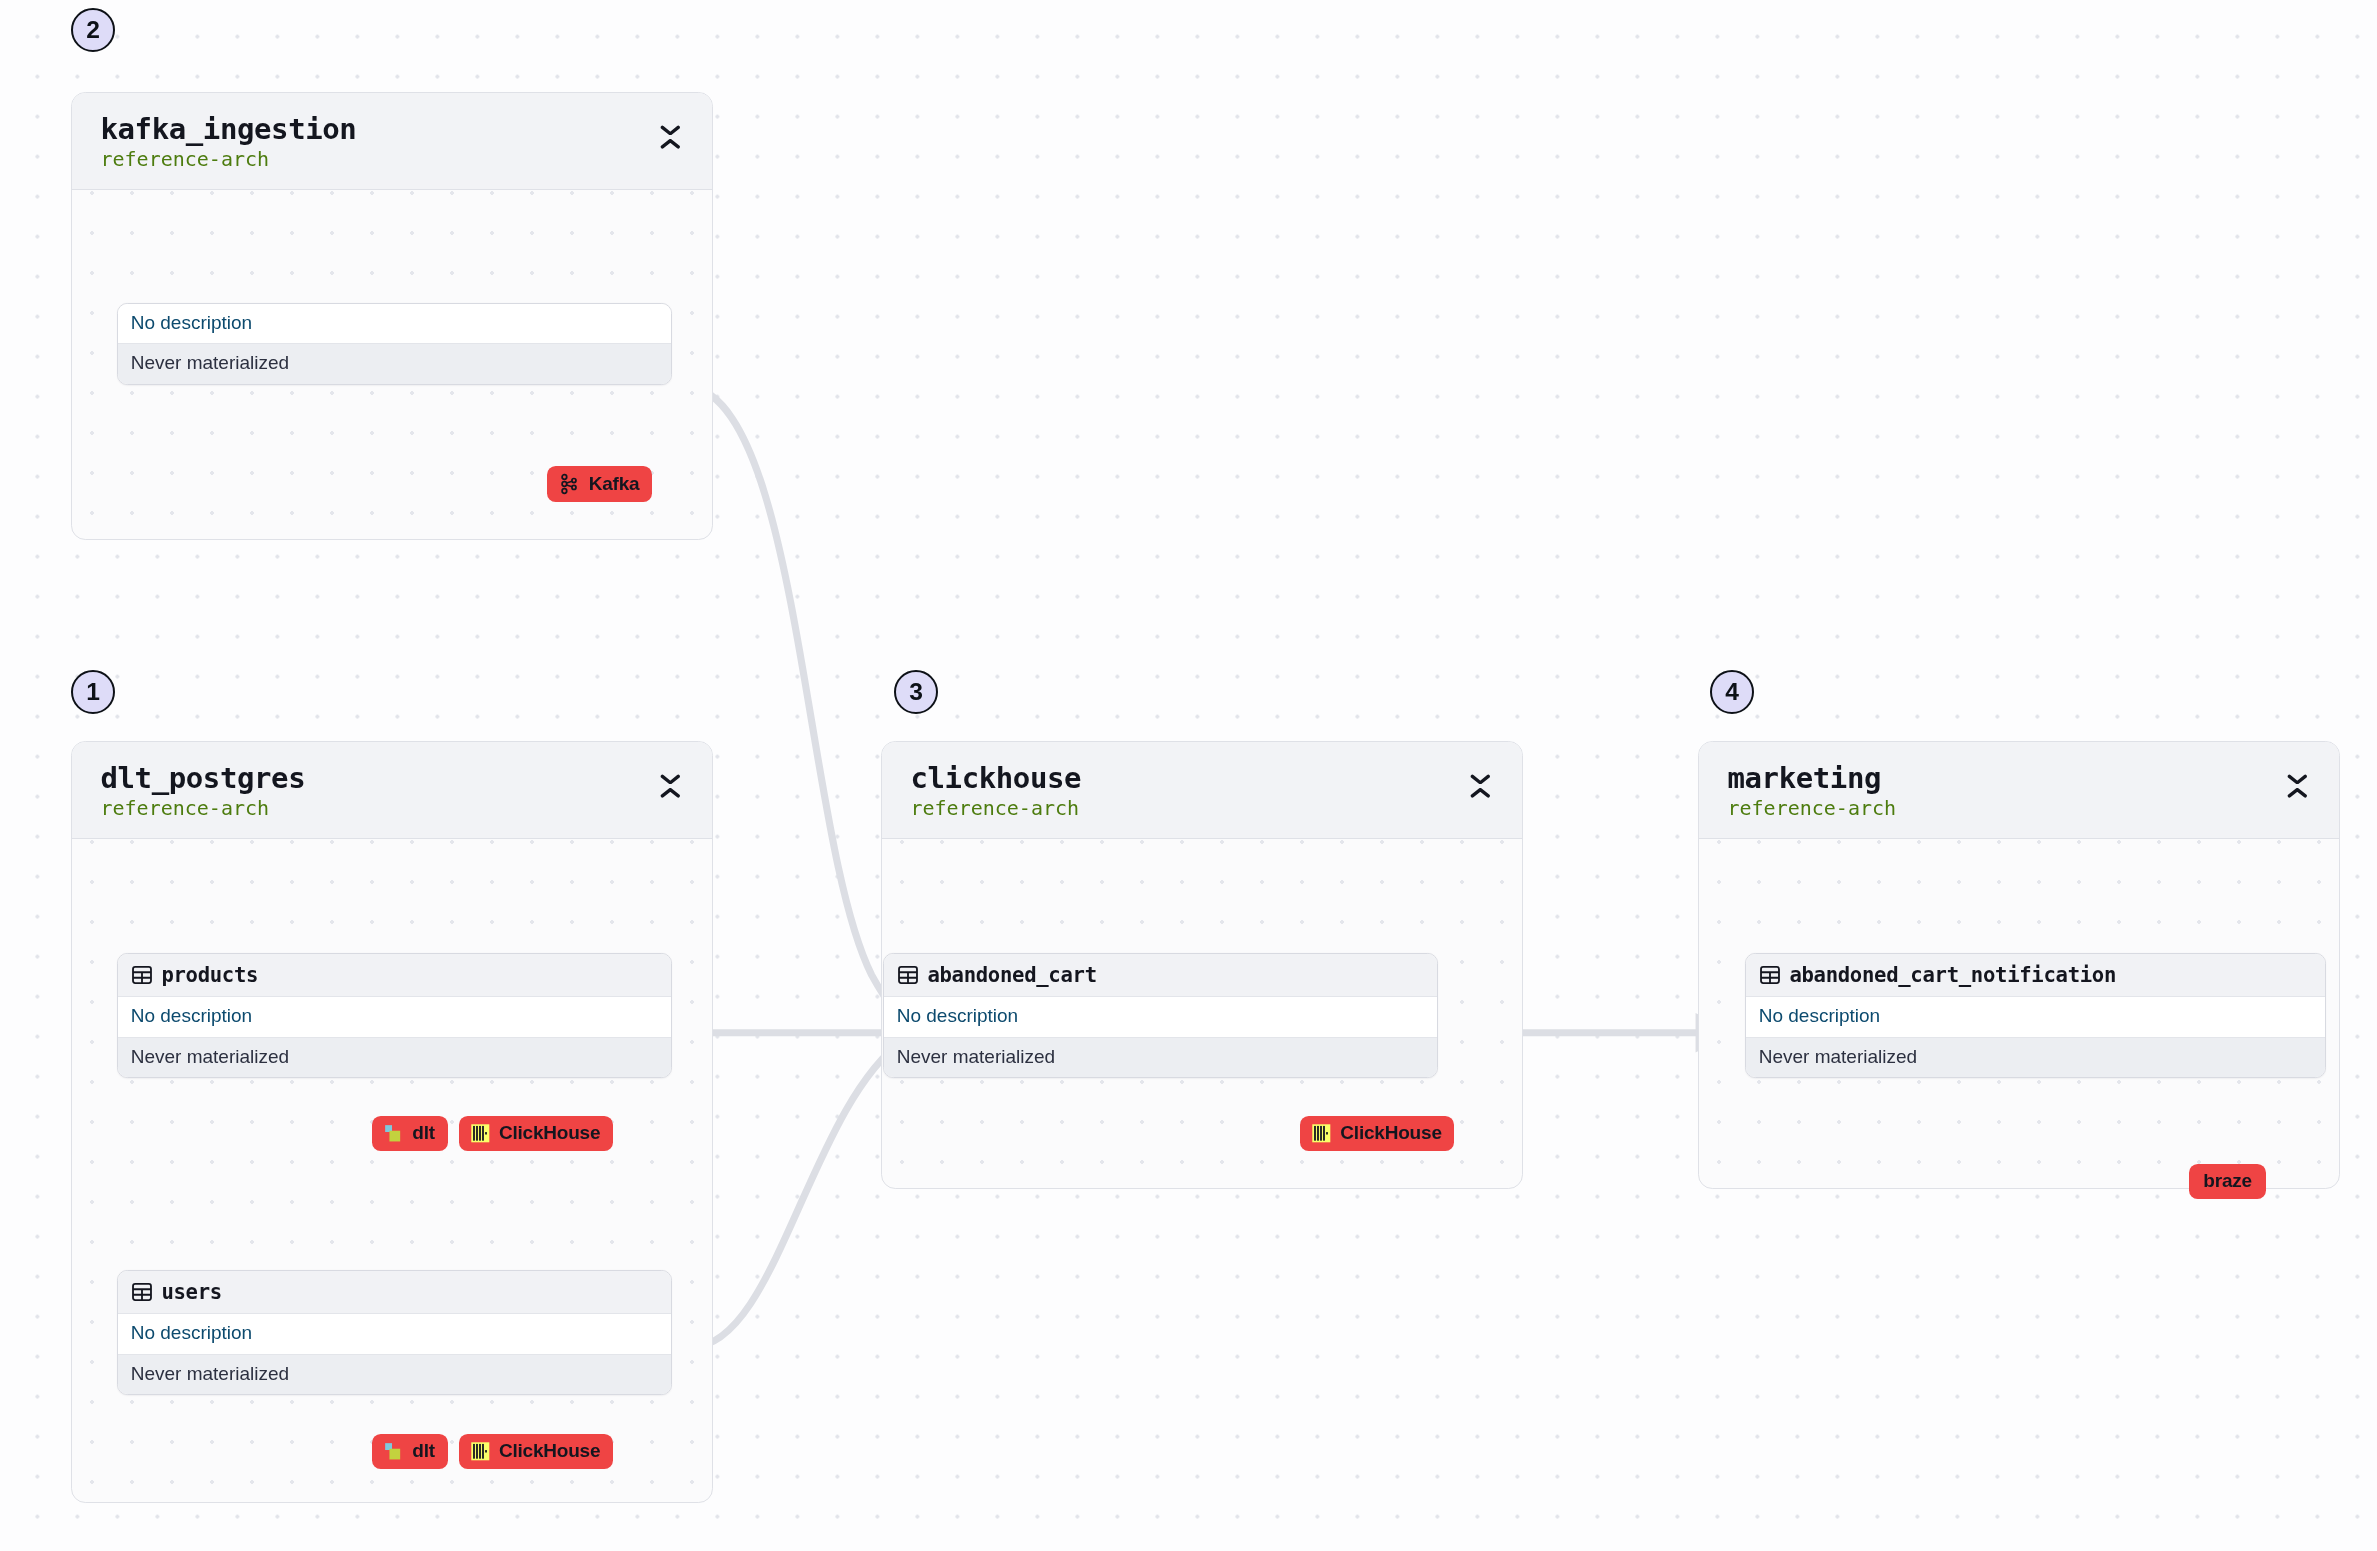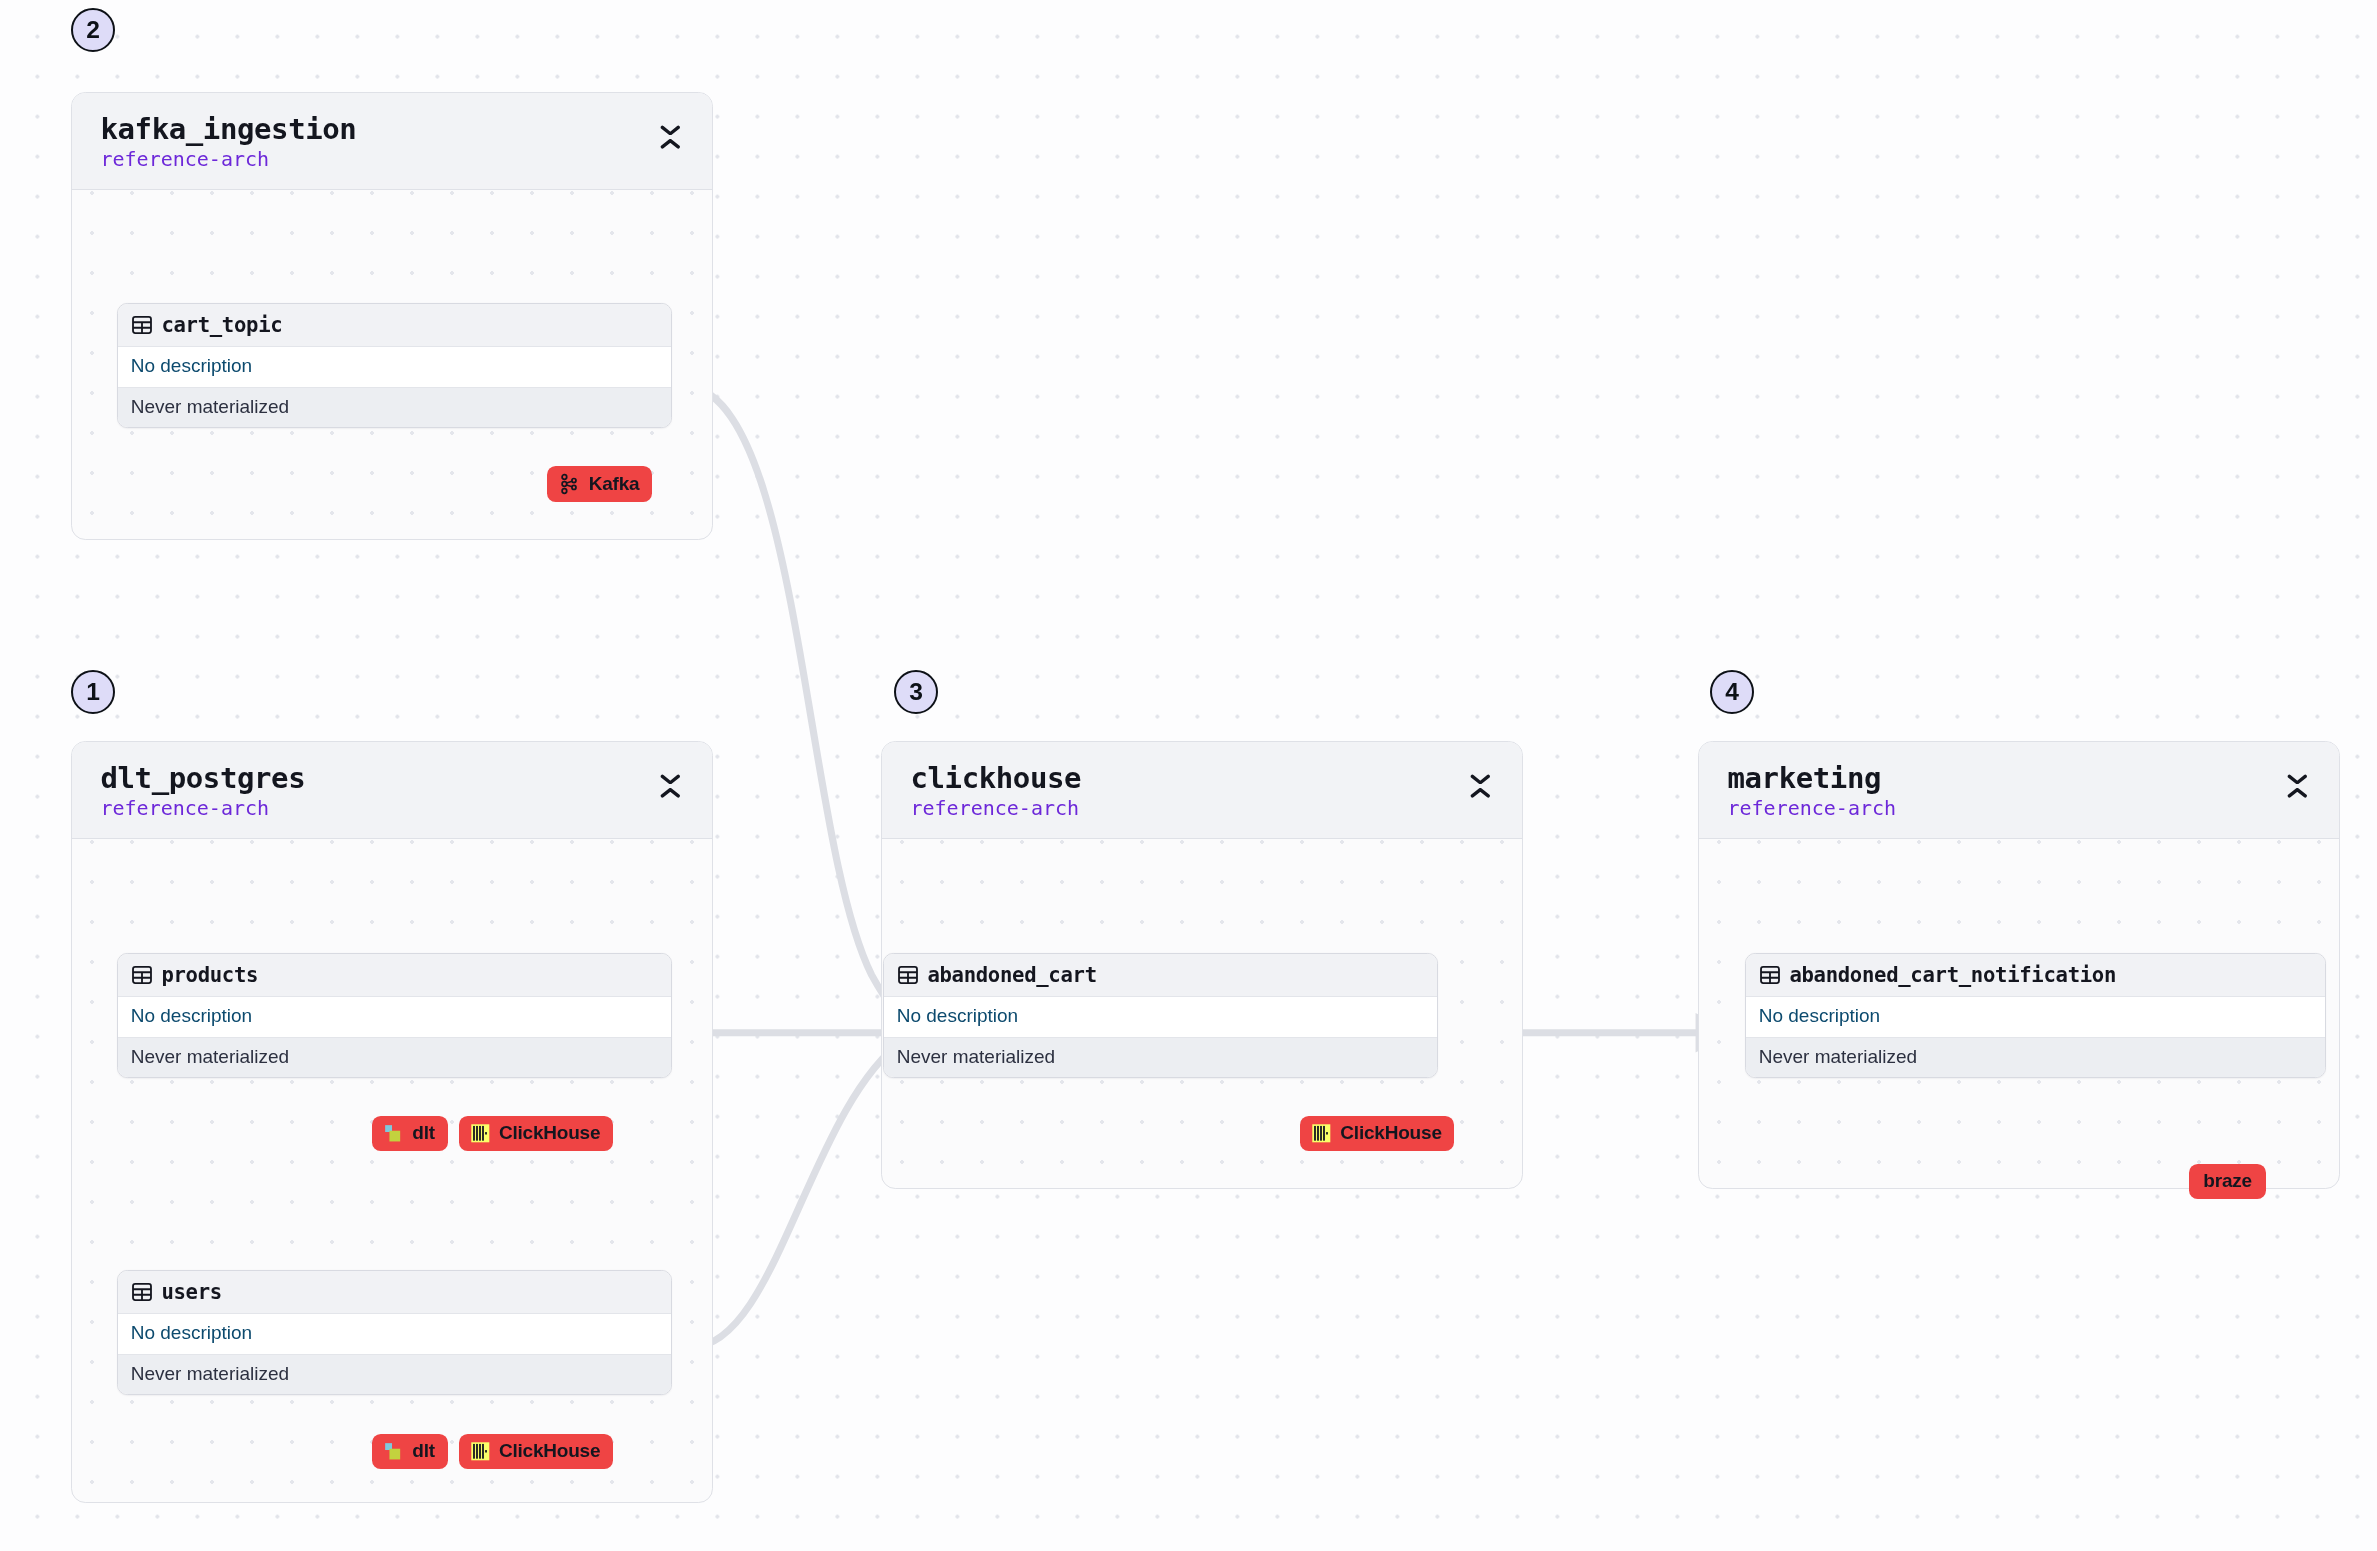--- a/index.html
+++ b/index.html
@@ -73,21 +73,21 @@
     color: #14161f;
     letter-spacing: -0.4px;
     line-height: 1.05;
     white-space: nowrap;
   }
 
   .group-subtitle {
     font-family: "DejaVu Sans Mono", "Liberation Mono", monospace;
     font-size: 20px;
     font-weight: 400;
-    color: #6d28d9;
+    color: #4d7c0f;
     margin-top: 4px;
     line-height: 1.1;
     white-space: nowrap;
   }
 
   .collapse-btn {
     width: 35px;
     height: 38px;
     display: flex;
     flex-direction: column;
@@ -225,29 +225,20 @@
         </svg>
       <svg width="20.6" height="10.3" viewBox="0 0 26 13">
           <path d="M3 10 L13 2 L23 10" stroke="#14161f" stroke-width="4.2" fill="none" stroke-linecap="round" stroke-linejoin="round"></path>
         </svg>
     </div>
   </div>
   <div class="group-body"></div>
 </div>
 
 <div class="table-node" style="left:117px; top:303px; width:555px;">
-  <div class="table-node-head">
-    <svg class="table-icon" width="22" height="22" viewBox="0 0 24 24">
-      <rect x="2.2" y="3.2" width="19.6" height="17.6" rx="2.4" fill="none" stroke="#14161f" stroke-width="2"></rect>
-      <line x1="2.2" y1="9" x2="21.8" y2="9" stroke="#14161f" stroke-width="2"></line>
-      <line x1="2.2" y1="15" x2="21.8" y2="15" stroke="#14161f" stroke-width="2"></line>
-      <line x1="12" y1="9" x2="12" y2="20.8" stroke="#14161f" stroke-width="2"></line>
-    </svg>
-    <span class="table-name">cart_topic</span>
-  </div>
   <div class="table-row row-desc">No description</div>
   <div class="table-row row-mat">Never materialized</div>
 </div>
 
 <div class="pill-row" style="left:547px; top:466px;">
   <span class="pill">
     <svg class="pill-icon" width="22" height="22" viewBox="0 0 24 24">
       <circle cx="7" cy="4.4" r="2.5" fill="none" stroke="#14161f" stroke-width="1.9"></circle>
       <circle cx="7" cy="12" r="2.5" fill="none" stroke="#14161f" stroke-width="1.9"></circle>
       <circle cx="7" cy="19.6" r="2.5" fill="none" stroke="#14161f" stroke-width="1.9"></circle>

